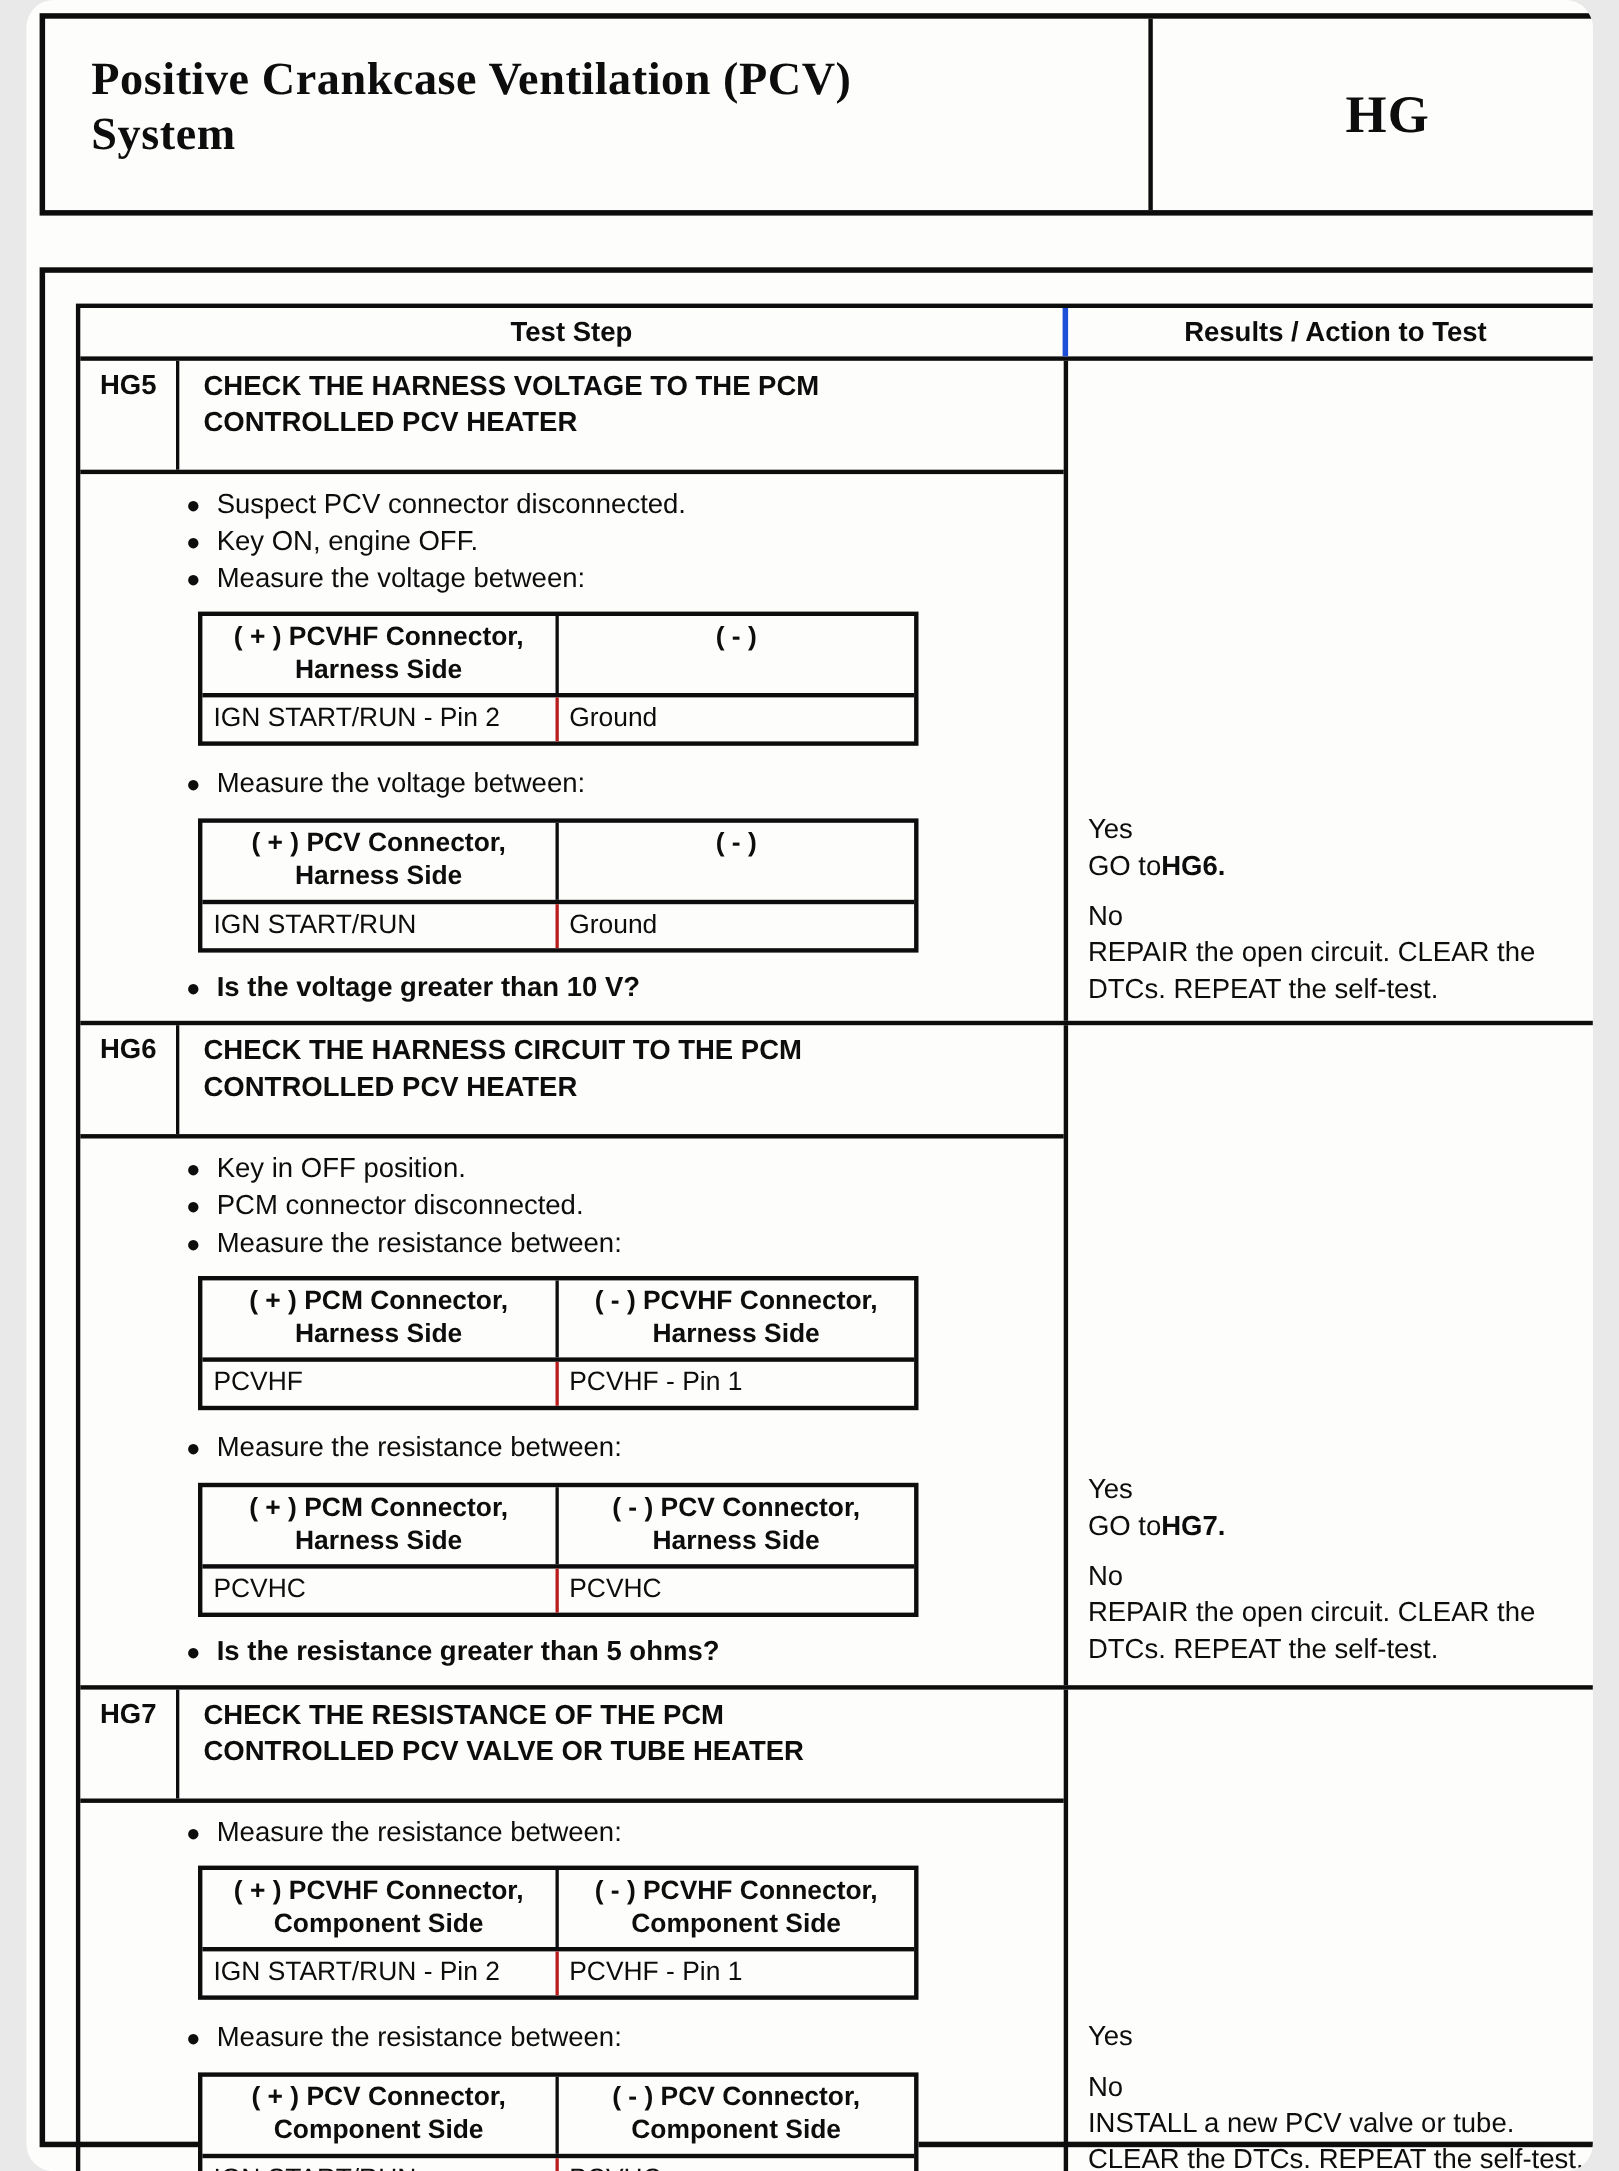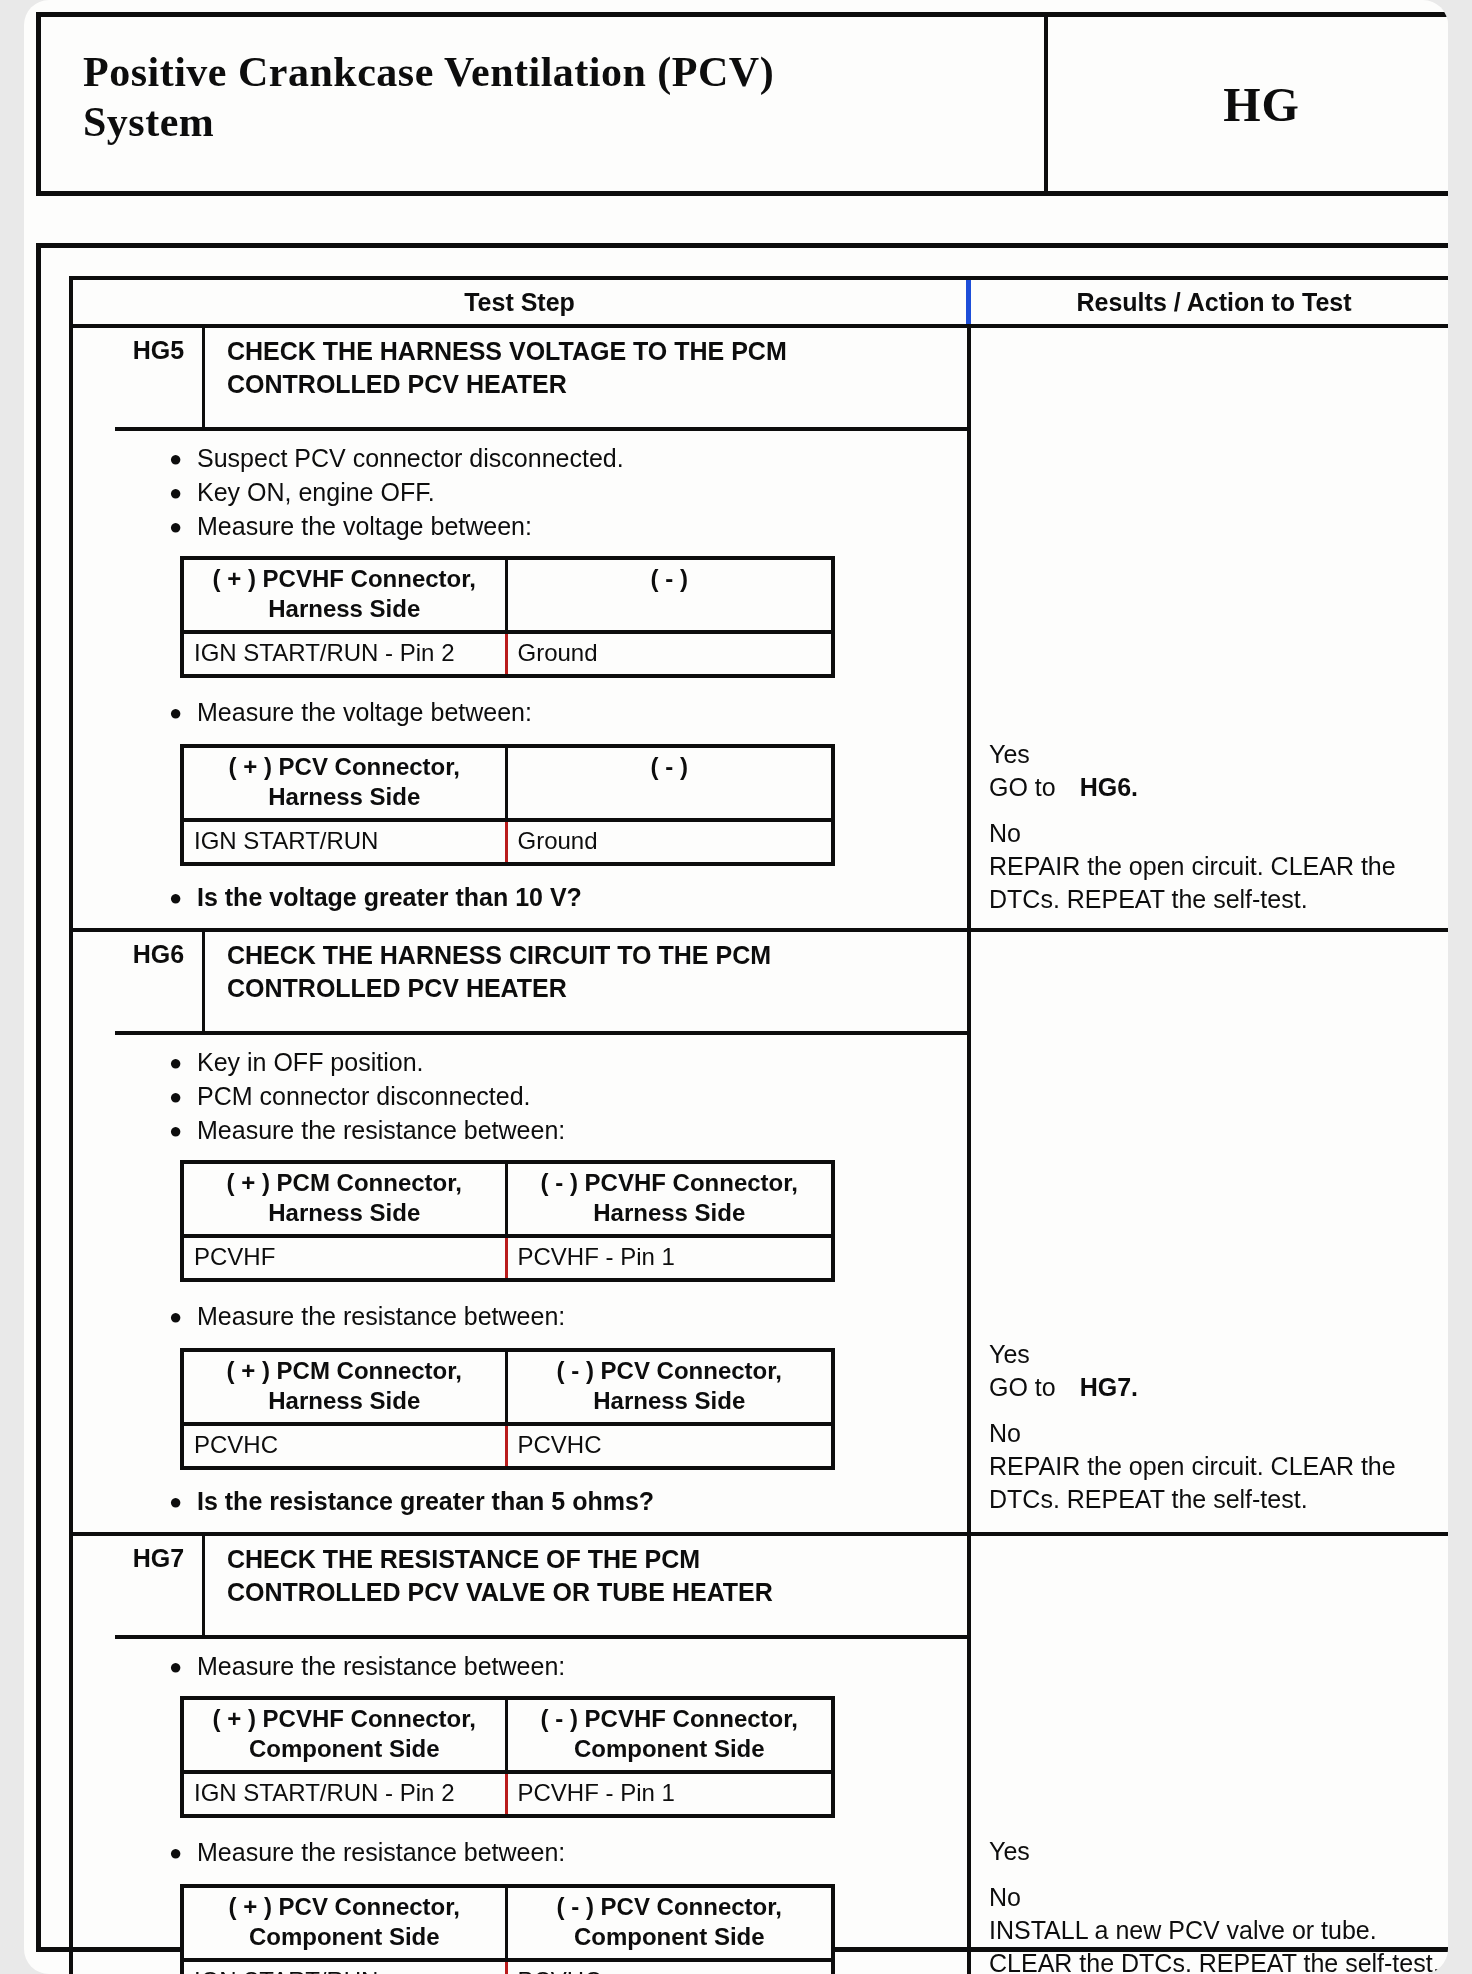--- a/index.html
+++ b/index.html
@@ -39,21 +39,21 @@
     position:absolute; left:28px; top:28px; width:1392px; min-height:1544px;
     border:4px solid #0d0d0d; display:flex; flex-direction:column;
   }
   .thead-row { display:grid; grid-template-columns:898px 1fr; border-bottom:4px solid #0d0d0d; }
   .th { display:flex; align-items:center; justify-content:center;
         font-weight:bold; font-size:25px; height:44px; }
   .th-step { border-right:5px solid #1d4ed8; }
   .group { display:grid; grid-template-columns:898px 1fr; border-bottom:4px solid #0d0d0d; }
   .group:last-child { border-bottom:none; flex:1; }
   .step-col { border-right:4px solid #0d0d0d; display:flex; flex-direction:column; }
-  .title-row { display:grid; grid-template-columns:90px 1fr; border-bottom:4px solid #0d0d0d; min-height:74px;margin-left:42px; }
+  .title-row { display:grid; grid-template-columns:90px 1fr; border-bottom:4px solid #0d0d0d; min-height:74px; }
   .id-cell {
     border-right:3px solid #0d0d0d; font-weight:bold; font-size:25px;
     display:flex; justify-content:center; padding-top:8px;
   }
   .title-cell {
     font-weight:bold; font-size:25px; line-height:33px;
     padding:7px 20px 26px 22px; max-width:660px;
   }
   .body { padding:10px 0 14px 0; }
   .bullet { display:flex; padding-left:96px; font-size:25px; line-height:32px; margin-top:1px; }
@@ -75,21 +75,21 @@
   .mid-bullet { margin-top:18px; }
   
   .results-col {
     display:flex; flex-direction:column; justify-content:flex-end;
     padding:10px 14px 12px 18px; font-size:25px; line-height:33px;
   }
   .results-col.pb-hg6 { padding-bottom:16px; }
   .results-col.pb-hg7 { padding-bottom:88px; }
   .res-label { font-weight:normal; }
   .res-label.mt { margin-top:13px; }
-  .res-target { margin-left:24px; font-weight:bold; }
+  .res-target { margin-left:0; font-weight:bold; }
 </style>
 </head>
 <body>
 
 <div class="page">
 
   <div class="header-box">
     <div class="header-title-cell">
       <div class="header-title">
         <div>Positive Crankcase Ventilation (PCV)</div>

